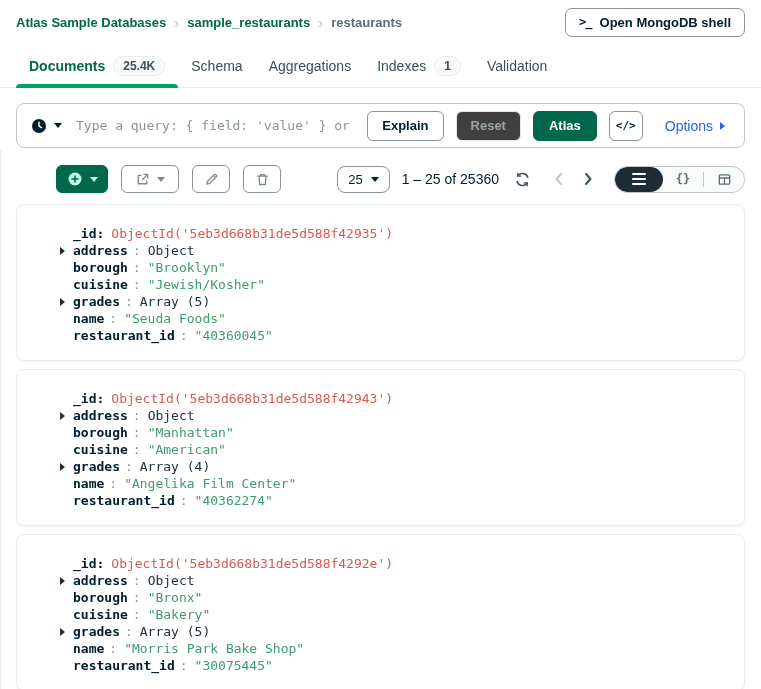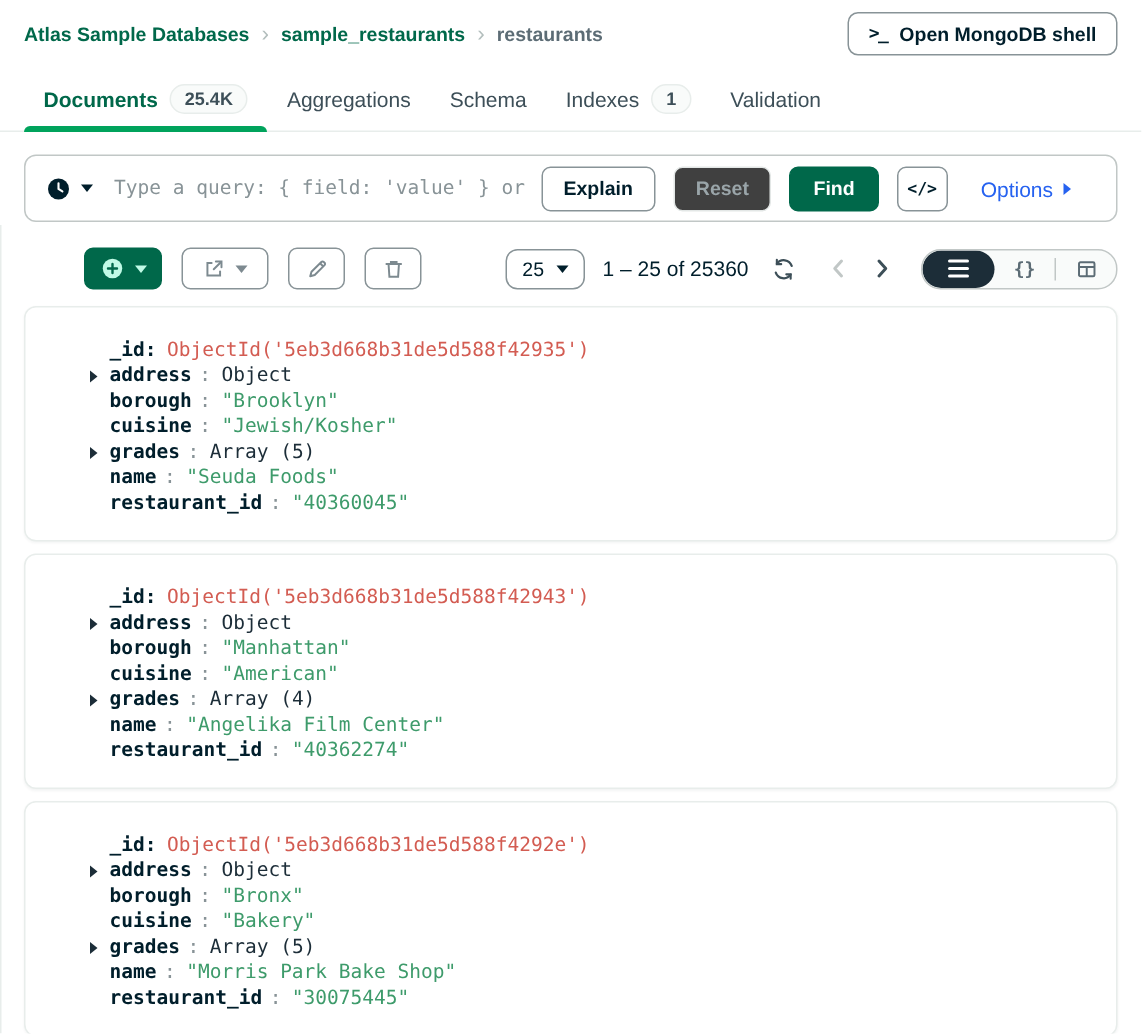--- a/index.html
+++ b/index.html
@@ -27,21 +27,21 @@
   .tab { display:flex; align-items:center; gap:8px; padding:0 13px; font-size:14px;
     color:#3D4F58; cursor:pointer; position:relative; }
   .tab.active { color:#00684A; font-weight:bold; }
   .tab.active::after { content:""; position:absolute; left:0; right:0; bottom:-1px; height:4px;
     background:#00A35C; border-radius:4px 4px 0 0; }
   .tab-badge { font-size:12px; font-weight:bold; color:#3D4F58; background:#F9FBFA;
     border:1px solid #E8EDEB; border-radius:10px; padding:2px 9px; }
 
   
   .query-bar { margin-top:15px; height:45px; border:1px solid #C1C7C6; border-radius:8px;
-    display:flex; align-items:center; padding:0 22px 0 14px; gap:10px; background:#fff; }
+    display:flex; align-items:center; padding:0 11px 0 14px; gap:10px; background:#fff; }
   .clock-group { display:flex; align-items:center; gap:7px; cursor:pointer; padding-right:4px; }
   .caret-down { width:0; height:0; border-left:4px solid transparent; border-right:4px solid transparent;
     border-top:5px solid #001E2B; }
   .query-input { flex:1; display:flex; align-items:center; overflow:hidden;
     font-family:"DejaVu Sans Mono", monospace; font-size:13px; white-space:pre; cursor:text; }
   .query-placeholder { color:#889397; }
   .generate-link { color:#00684A; font-weight:bold; text-decoration:underline;
     display:inline-block; max-width:29px; overflow:hidden; white-space:nowrap; cursor:pointer; }
   .qbtn { height:30px; border-radius:6px; font-size:13px; font-weight:bold; cursor:pointer;
     display:flex; align-items:center; justify-content:center; }
@@ -118,24 +118,24 @@
     </button>
   </div>
 </div>
 
 <div class="tabs-row">
   <div class="tab active">
     <span>Documents</span>
     <span class="tab-badge">25.4K</span>
   </div>
   <div class="tab">
+    <span>Schema</span>
+  </div>
+  <div class="tab">
     <span>Aggregations</span>
-  </div>
-  <div class="tab">
-    <span>Schema</span>
   </div>
   <div class="tab">
     <span>Indexes</span>
     <span class="tab-badge">1</span>
   </div>
   <div class="tab">
     <span>Validation</span>
   </div>
 </div>
 
@@ -148,21 +148,21 @@
         <path d="M8 4.2V8l2.6 1.6" stroke="#fff" stroke-width="1.4" fill="none" stroke-linecap="round"></path>
       </svg>
       <span class="caret-down"></span>
     </div>
     <div class="query-input">
       <span class="query-placeholder">Type a query: { field: 'value' } or </span>
       <span class="generate-link">Gene</span>
     </div>
     <button class="qbtn btn-explain">Explain</button>
     <button class="qbtn btn-reset">Reset</button>
-    <button class="qbtn btn-find">Find</button>
+    <button class="qbtn btn-find">Atlas</button>
     <button class="qbtn btn-code">
       <span>&lt;/&gt;</span>
     </button>
     <div class="options-link">
       <span>Options</span>
       <span class="caret-right-blue"></span>
     </div>
   </div>
 
   <div class="toolbar">

